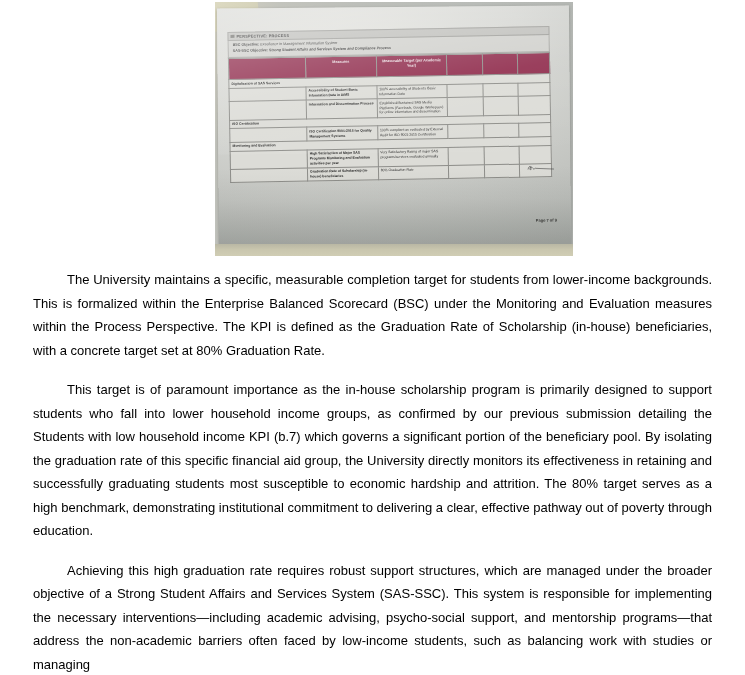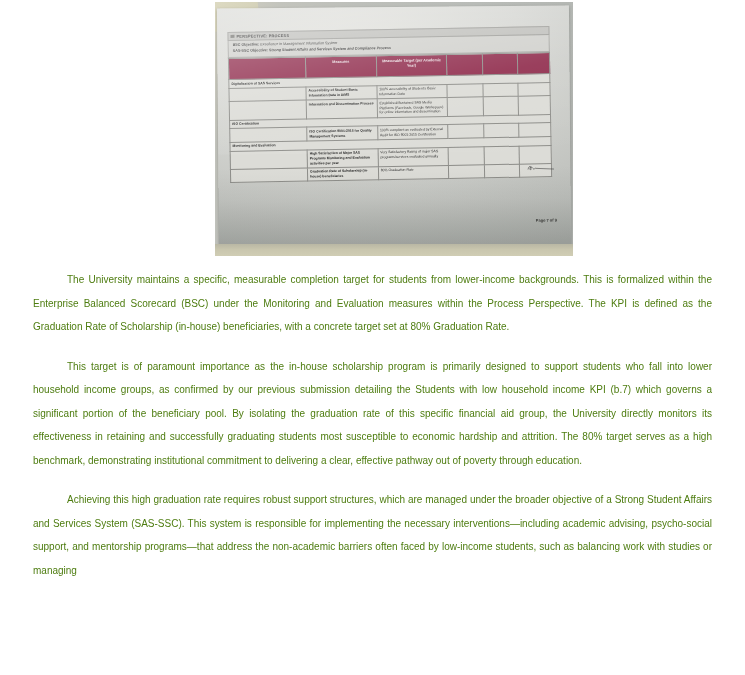--- a/index.html
+++ b/index.html
@@ -158,25 +158,25 @@
 
   
   .body-copy {
     position: absolute;
     left: 33px;
     top: 268px;
     width: 679px;
   }
   p.para {
     margin: 0 0 16px 0;
-    font-size: 10px;
+    font-size: 13px;
     line-height: 23.5px;
     text-align: justify;
     text-indent: 34px;
-    color: #4d7c0f;
+    color: #000000;
   }
   p.para:last-child { margin-bottom: 4px; }
 </style>
 </head>
 <body>
 
 <div class="photo-wrap">
   <div class="photo">
     <div class="desk-tl"></div>
     <div class="paper">

